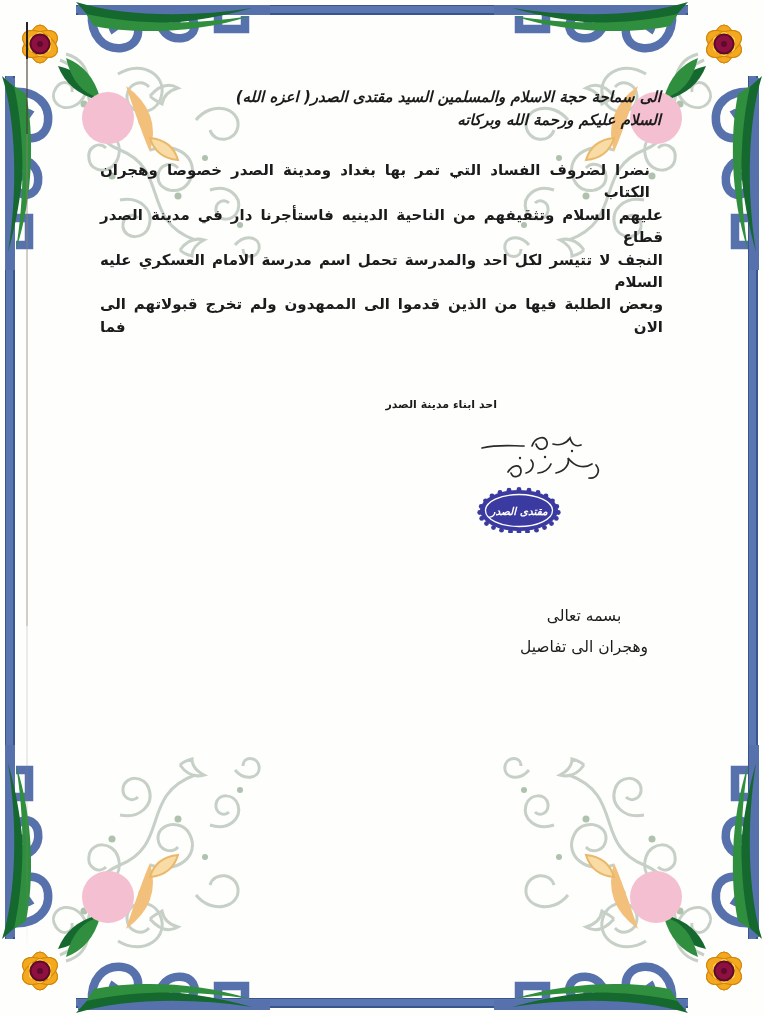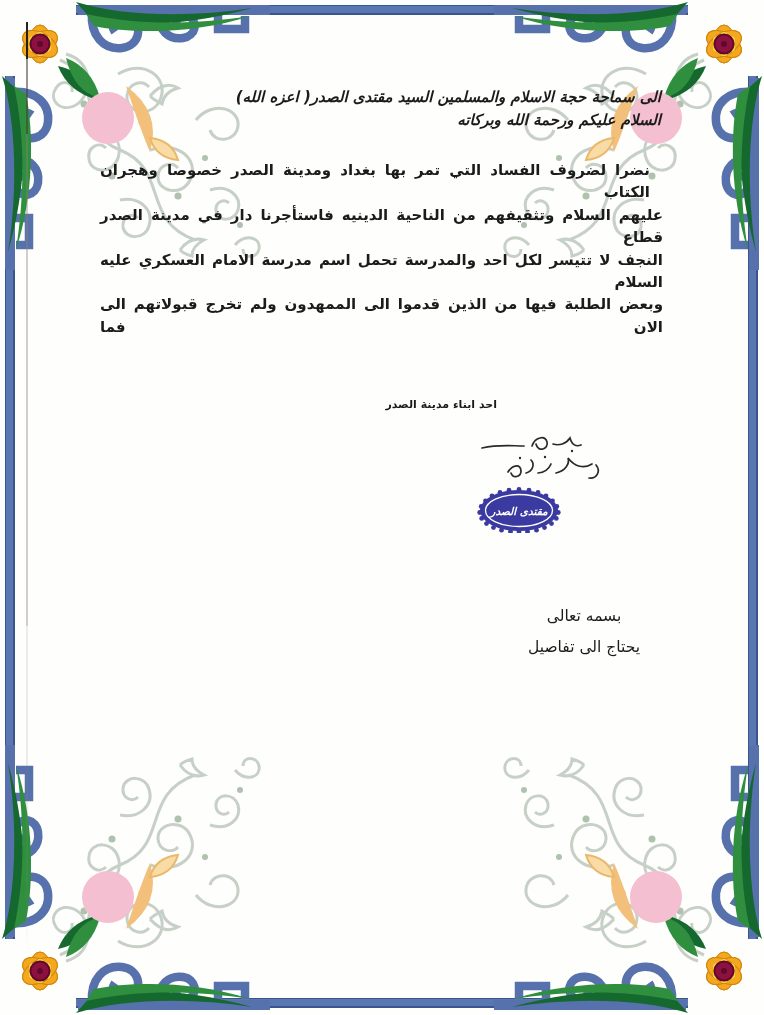--- a/index.html
+++ b/index.html
@@ -217,14 +217,14 @@
       <circle cx="23" cy="5.4" r="2.4"></circle>
       <circle cx="32" cy="3.2" r="2.4"></circle>
   </g>
   <ellipse cx="42" cy="23.5" rx="39" ry="20.5" fill="#3b3aa0"></ellipse>
   <ellipse cx="42" cy="23.5" rx="33.5" ry="16" fill="none" stroke="#ffffff" stroke-width="1.3"></ellipse>
   <text x="42" y="28" text-anchor="middle" font-size="10.5" font-style="italic" font-weight="bold" fill="#ffffff" font-family="DejaVu Sans, sans-serif" direction="rtl">مقتدى الصدر</text>
 </svg>
 
 <div class="reply-annotation rtl">
   <div>بسمه تعالى</div>
-  <div>يحتاج الى تفاصيل</div>
+  <div>وهجران الى تفاصيل</div>
 </div>
 
 </body></html>

